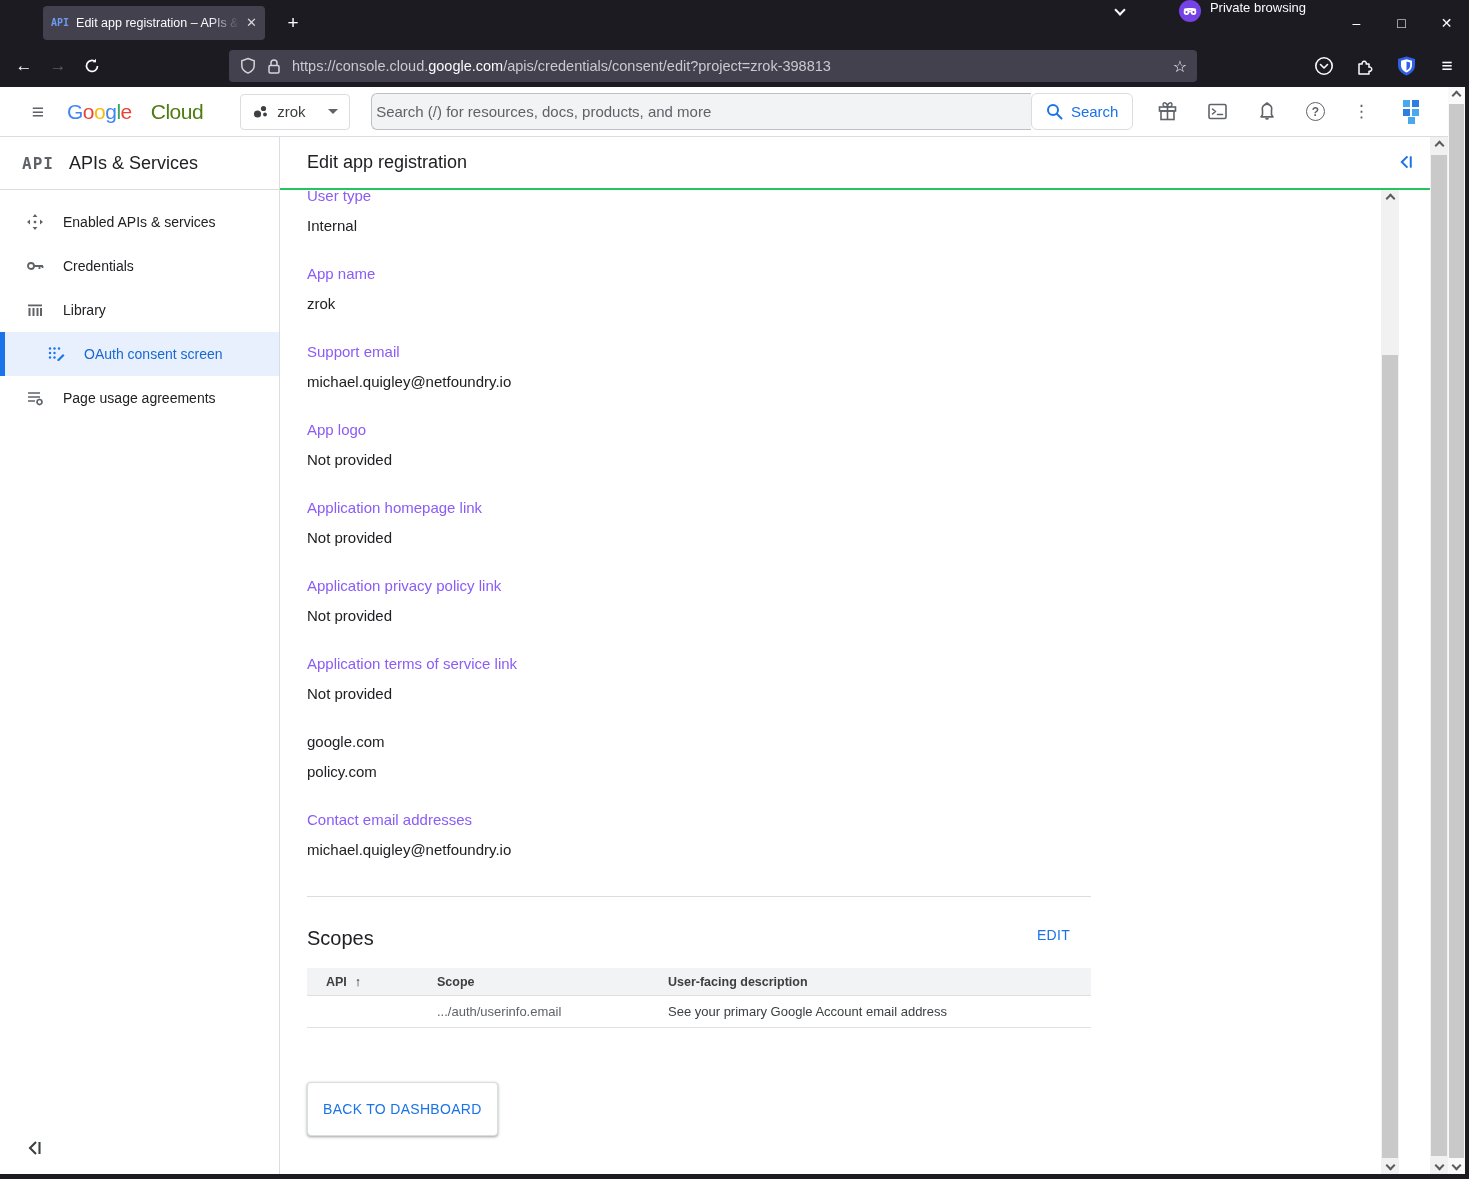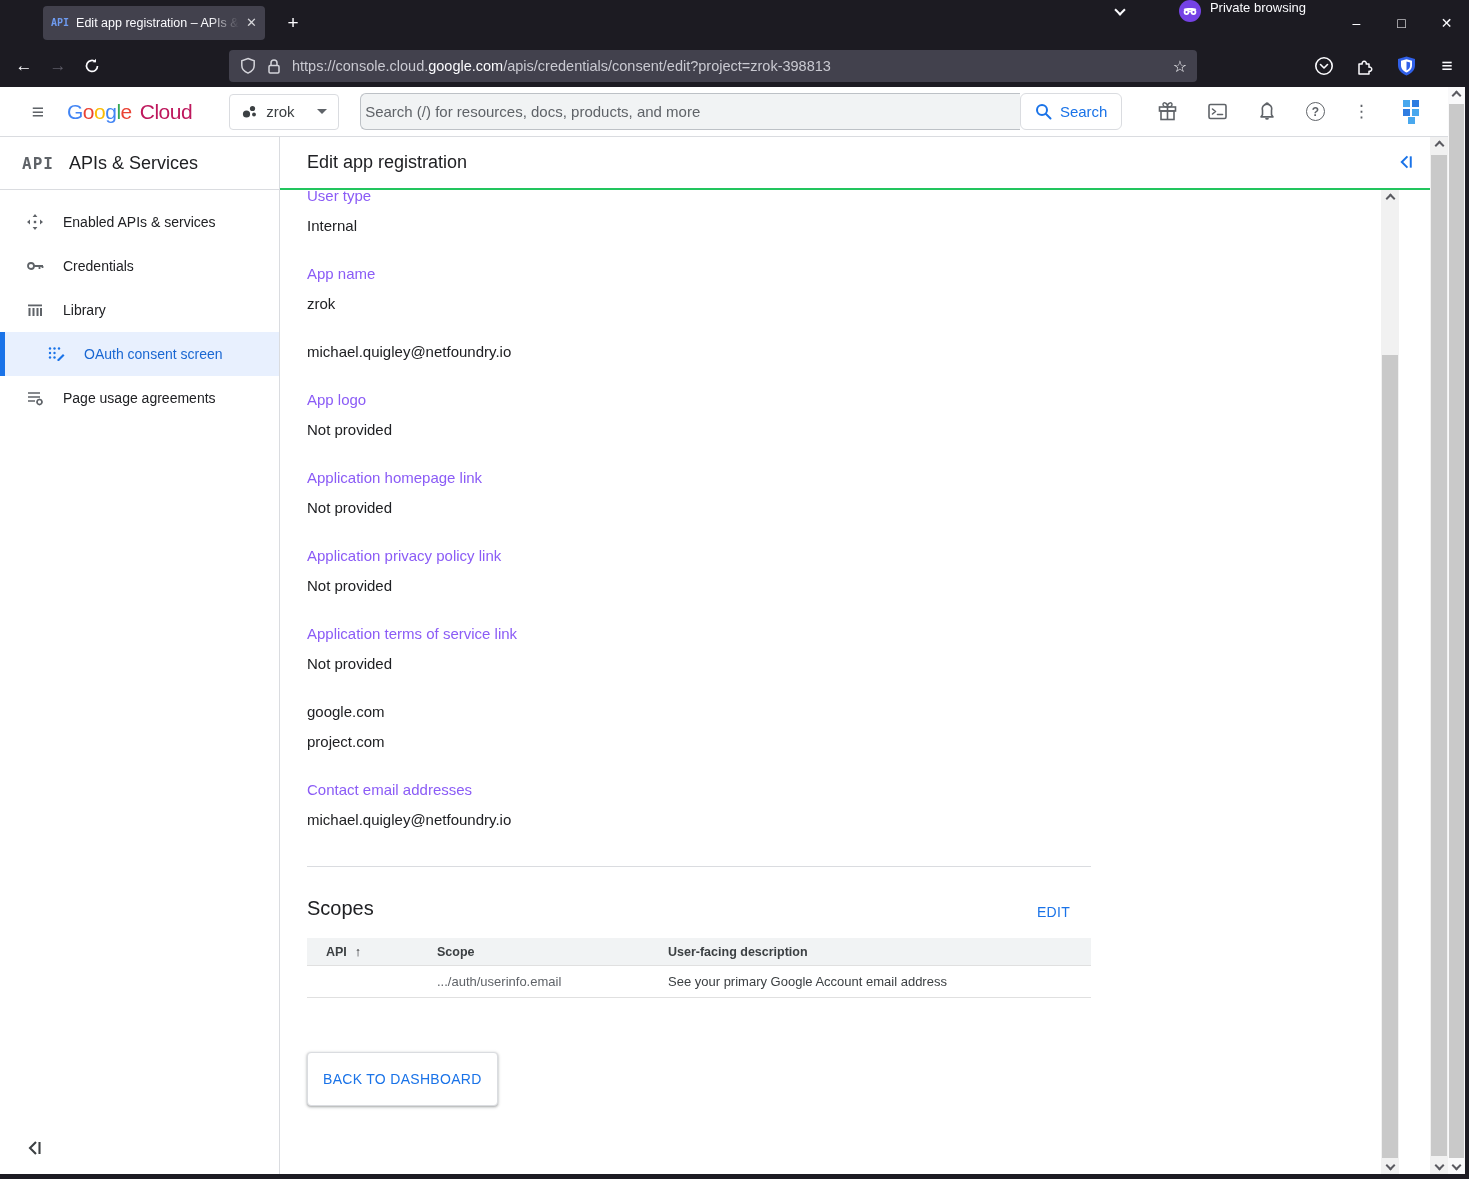--- a/index.html
+++ b/index.html
@@ -40,21 +40,21 @@
   .menu-glyph { font-size:19px; color:#fbfbfe; }
 
   
   .console { position:absolute; top:87px; left:0; right:4px; bottom:5px; background:#fff; overflow:hidden; }
 
   .gc-header { position:absolute; top:0; left:0; right:17px; height:50px; background:#fff;
                border-bottom:1px solid #dadce0; display:flex; align-items:center; }
   .gc-menu { margin-left:26px; width:24px; font-size:21px; color:#5f6368; text-align:center; }
   .gc-logo { margin-left:17px; font-size:21px; letter-spacing:-0.5px; white-space:nowrap; }
   .gl-b { color:#4285f4; } .gl-r { color:#ea4335; } .gl-y { color:#fbbc04; } .gl-g { color:#34a853; }
-  .gc-cloud { color:#be185d; margin-left:8px; }
+  .gc-cloud { color:#4d7c0f; margin-left:19px; }
   .proj-btn { margin-left:37px; width:110px; height:36px; border:1px solid #dadce0; border-radius:4px;
               display:flex; align-items:center; padding:0 11px; }
   .proj-name { font-size:15px; color:#3c4043; margin-left:8px; }
   .proj-caret { margin-left:auto; width:0; height:0; border-left:5px solid transparent; border-right:5px solid transparent; border-top:5px solid #5f6368; }
   .search-wrap { display:flex; margin-left:21px; align-items:center; }
   .search-field { width:660px; height:37px; background:#f1f3f4; border:1px solid #bdc1c6; border-right:none;
                   border-radius:6px 0 0 6px; padding:0 4px; font-size:15px; color:#3c4043;
                   font-family:"Liberation Sans", sans-serif; outline:none; }
   .search-field::placeholder { color:#5f6368; opacity:1; }
   .search-btn { width:102px; height:37px; background:#fff; border:1px solid #dadce0; border-radius:6px;
@@ -84,21 +84,21 @@
   .panel-collapse { position:absolute; right:15px; top:17px; color:#1a73e8; }
 
   .scroll-area { position:absolute; top:53px; left:0; right:49px; bottom:0; overflow:hidden; padding-left:27px; }
   .content { width:784px; }
   .field { margin-bottom:28px; }
   .content .field:first-child { margin-top:-4px; }
   .field-label { font-size:15px; line-height:20px; color:#8b5cf6; margin-bottom:10px; }
   .field-value { font-size:15px; line-height:20px; color:#202124; }
   .field-value + .field-value { margin-top:10px; }
   .hr { border:none; border-top:1px solid #dadce0; margin-top:36px; }
-  .scopes-head { display:flex; align-items:flex-end; justify-content:space-between; margin-top:30px; }
+  .scopes-head { display:flex; align-items:flex-start; justify-content:space-between; margin-top:30px; }
   .scopes-title { font-size:20px; font-weight:500; color:#202124; }
   .edit-link { font-size:14px; font-weight:500; letter-spacing:0.3px; color:#1a73e8; padding-right:21px; cursor:pointer; }
   .table { margin-top:18px; width:784px; }
   .thead { display:flex; align-items:center; height:28px; background:#f1f3f4; border-bottom:1px solid #e0e0e0;
            font-size:12.5px; font-weight:bold; color:#3c4043; }
   .trow { display:flex; align-items:center; height:32px; border-bottom:1px solid #e0e0e0; font-size:13px; }
   .c1 { width:130px; padding-left:19px; flex:none; }
   .c2 { width:231px; flex:none; }
   .c3 { flex:1; }
   .sort-arrow { margin-left:8px; font-weight:bold; color:#202124; }
@@ -326,41 +326,42 @@
         <div class="content">
           <div class="field">
             <div class="field-label">User type</div>
             <div class="field-value">Internal</div>
           </div>
           <div class="field">
             <div class="field-label">App name</div>
             <div class="field-value">zrok</div>
           </div>
           <div class="field">
+            <div class="field-label">Support email</div>
             <div class="field-value">michael.quigley@netfoundry.io</div>
           </div>
           <div class="field">
             <div class="field-label">App logo</div>
             <div class="field-value">Not provided</div>
           </div>
           <div class="field">
             <div class="field-label">Application homepage link</div>
             <div class="field-value">Not provided</div>
           </div>
           <div class="field">
             <div class="field-label">Application privacy policy link</div>
             <div class="field-value">Not provided</div>
           </div>
           <div class="field">
             <div class="field-label">Application terms of service link</div>
             <div class="field-value">Not provided</div>
           </div>
           <div class="field">
             <div class="field-value">google.com</div>
-            <div class="field-value">project.com</div>
+            <div class="field-value">policy.com</div>
           </div>
           <div class="field">
             <div class="field-label">Contact email addresses</div>
             <div class="field-value">michael.quigley@netfoundry.io</div>
           </div>
 
           <hr class="hr">
 
           <div class="scopes-head">
             <span class="scopes-title">Scopes</span>

